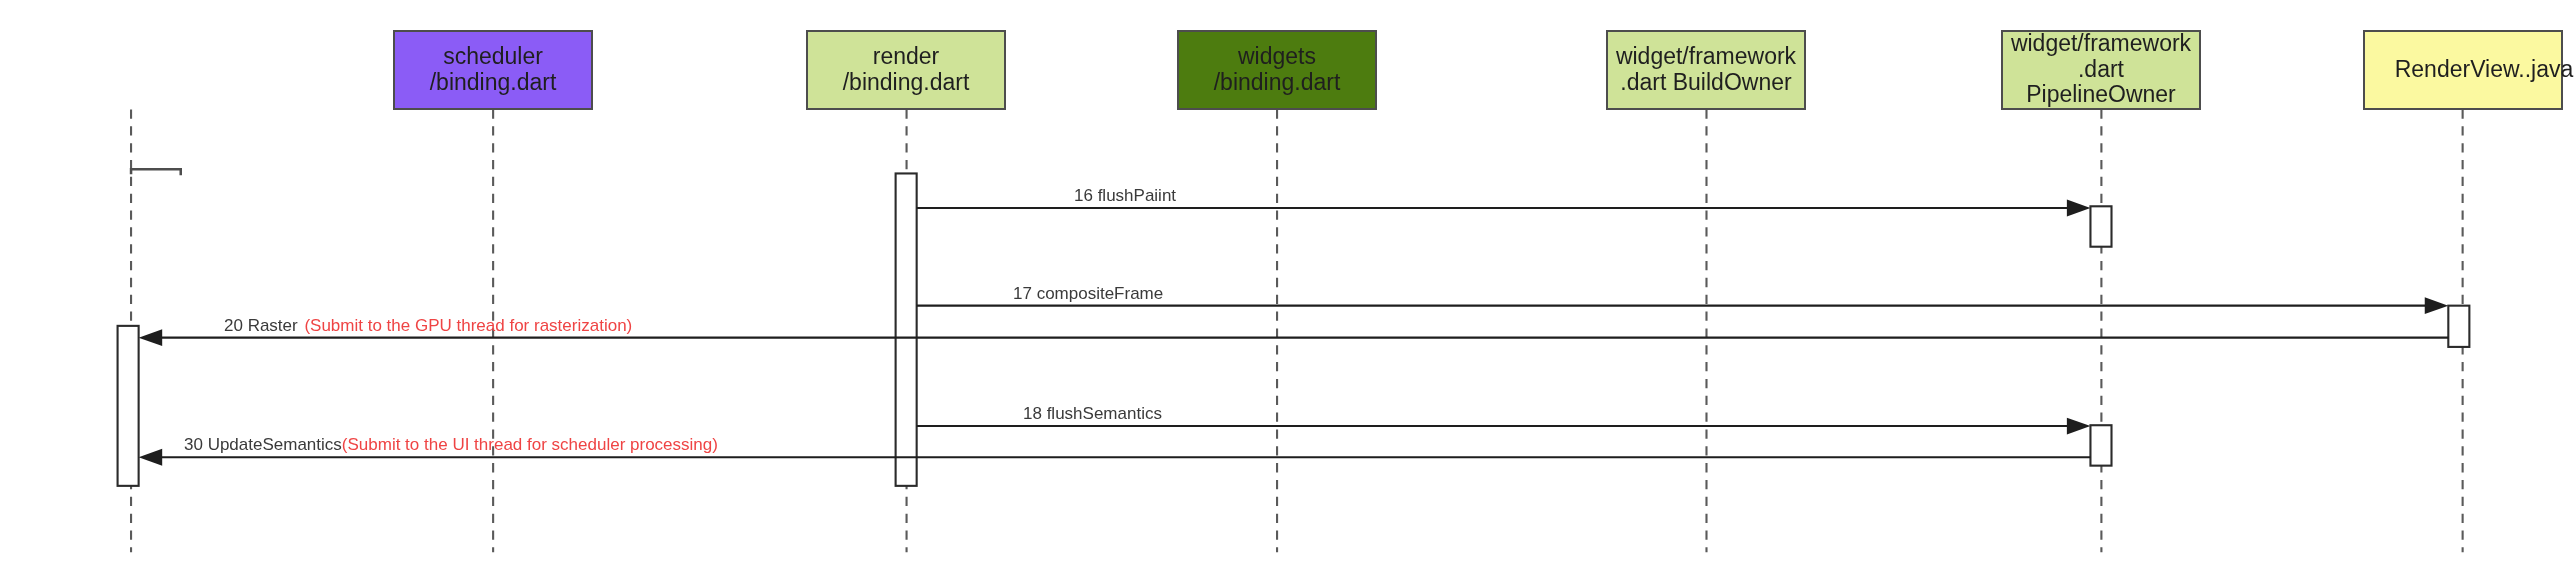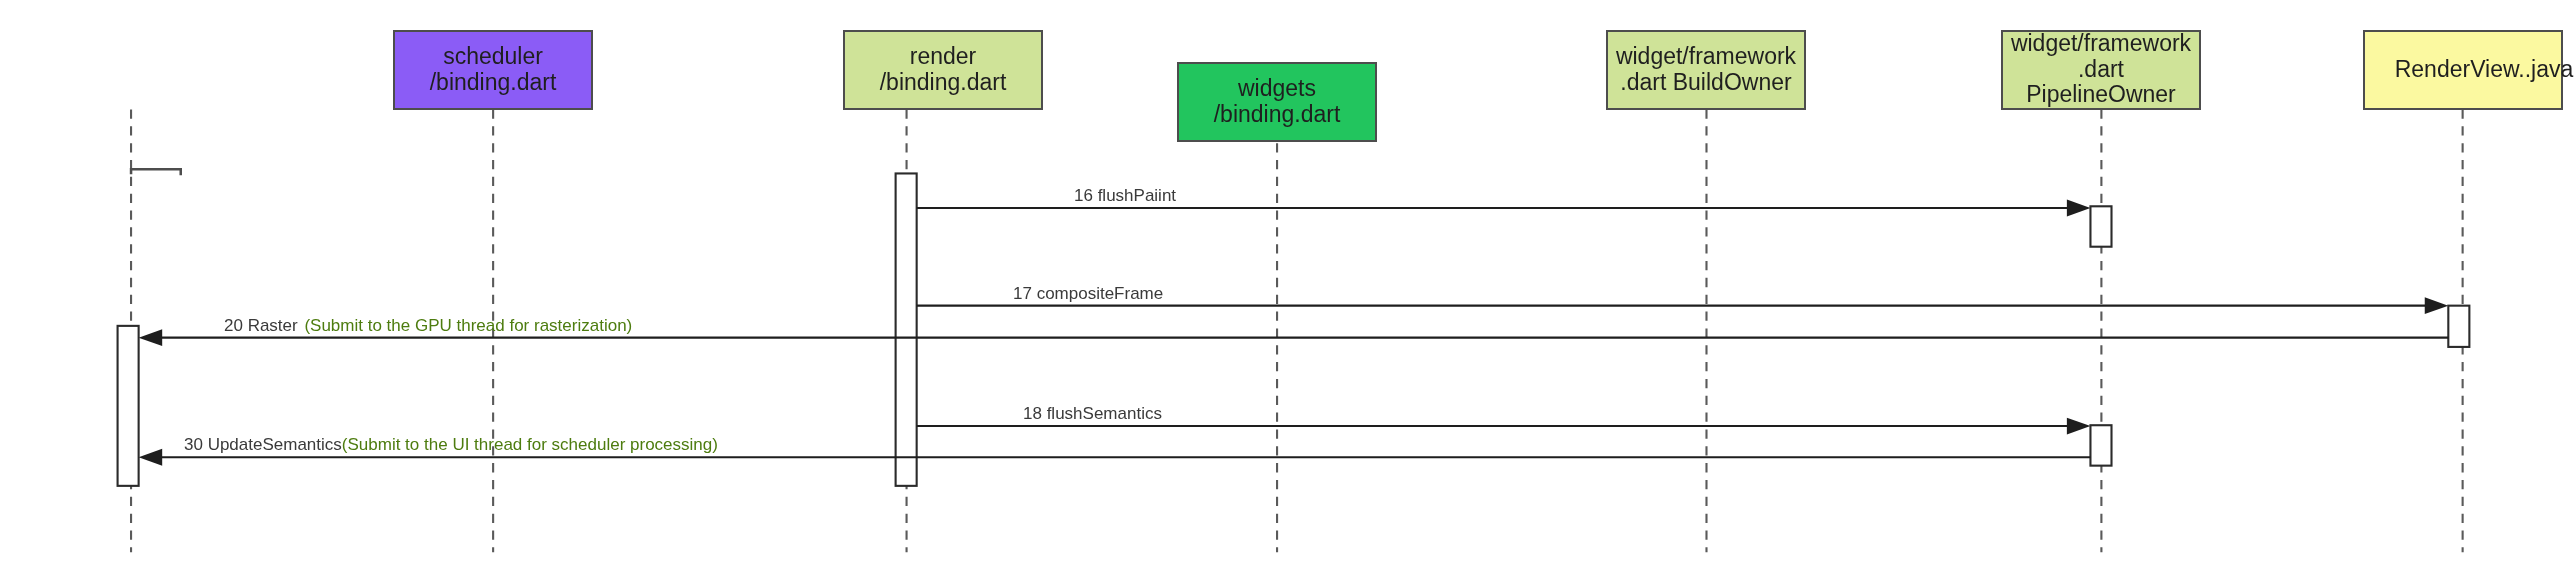--- a/index.html
+++ b/index.html
@@ -24,21 +24,21 @@
     color:#1f1f1f;
     white-space:pre-line;
   }
   .msglabel{
     position:absolute;
     height:25px;
     font-size:17px;line-height:25px;
     color:#3a3a3a;
     white-space:nowrap;
   }
-  .msglabel .note{color:#4d7c0f;text-align:right;}
+  .msglabel .note{color:#ef4444;text-align:right;}
   .msglabel .note.gap{margin-left:6.7px;}
 </style>
 </head>
 <body>
 
 <div class="stage">
 
   <svg class="layer" viewBox="0 0 3058 690">
 
     <g stroke="#5a5a5a" stroke-width="2.5" stroke-dasharray="11,9">
@@ -73,23 +73,23 @@
       <polygon points="2482,247 2454,237 2454,257"></polygon>
       <polygon points="2907,363 2879,353 2879,373"></polygon>
       <polygon points="164,401 192,391 192,411"></polygon>
       <polygon points="2482,506 2454,496 2454,516"></polygon>
       <polygon points="164,543 192,533 192,553"></polygon>
     </g>
   </svg>
 
   <div class="pbox" style="left: 393px; background-color: #8b5cf6;">scheduler
 /binding.dart</div>
-  <div class="pbox" style="left: 806px; background-color: rgb(207, 227, 152); margin-left: 37px;">render
+  <div class="pbox" style="left: 806px; background-color: rgb(207, 227, 152);">render
 /binding.dart</div>
-  <div class="pbox" style="left: 1177px; background-color: #22c55e; margin-top: 32px;">widgets
+  <div class="pbox" style="left: 1177px; background-color: #4d7c0f;">widgets
 /binding.dart</div>
   <div class="pbox" style="left: 1606px; background-color: rgb(207, 227, 152);">widget/framework
 .dart BuildOwner</div>
   <div class="pbox" style="left: 2001px; background-color: rgb(207, 227, 152);">widget/framework
 .dart
 PipelineOwner</div>
   <div class="pbox" style="left: 2363px; background-color: rgb(251, 249, 160); padding-left: 42px;">RenderView..java</div>
 
   <div class="msglabel" style="left:1074px;top:183px">
     <span>16 flushPaiint</span><span class="note"></span>

